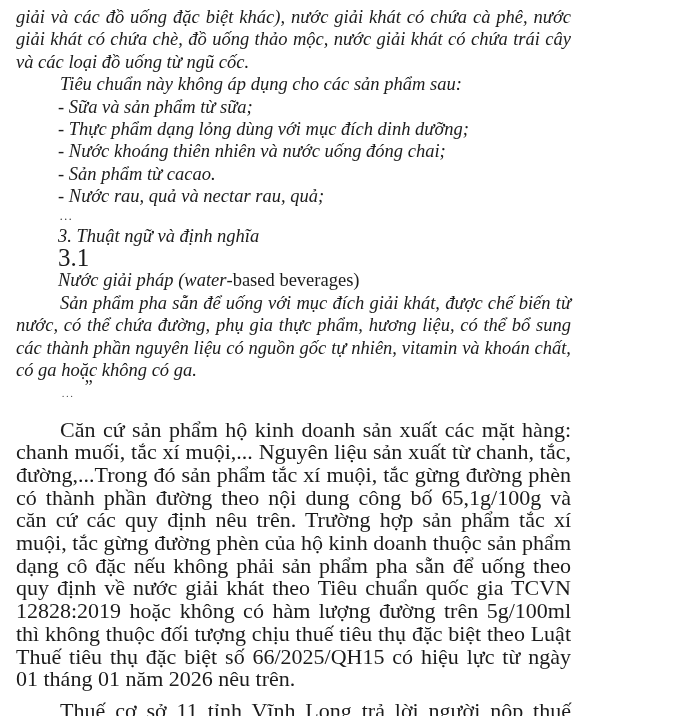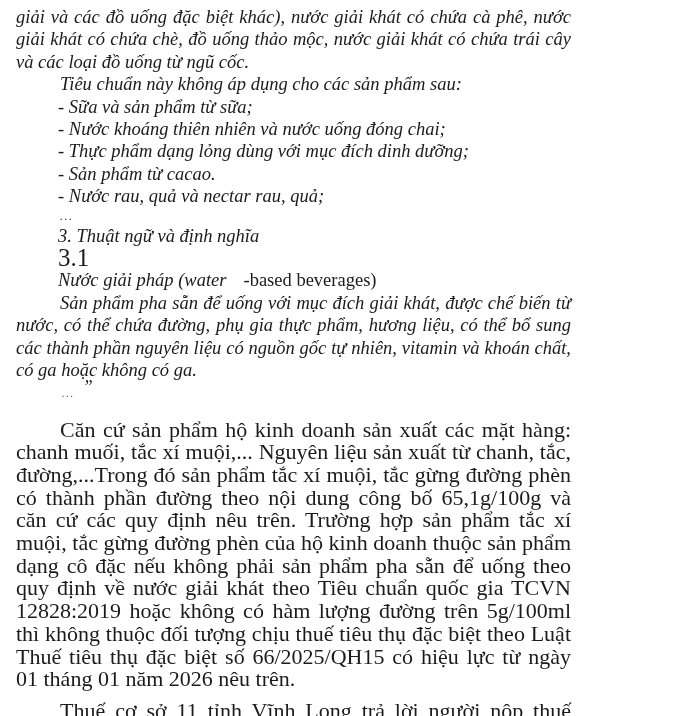--- a/index.html
+++ b/index.html
@@ -30,21 +30,21 @@
     line-height: 17px;
     letter-spacing: 1.5px;
     color: #3a3a3a;
   }
   .clause-no {
     font-style: normal;
     font-size: 25px;
     padding-left: 42px;
     line-height: 22.4px;
   }
-  .roman { font-style: normal; margin-left: 17px; }
+  .roman { font-style: normal; }
   .quote-close {
     padding-left: 46px;
     line-height: 19px;
     height: 21px;
   }
   .quote-close .dots {
     font-size: 11px;
     letter-spacing: 1.5px;
     color: #4a4a4a;
   }
@@ -78,22 +78,22 @@
 <body>
 
 <div class="doc">
 
   <div class="quote">
     <p class="jpara">giải và các đồ uống đặc biệt khác), nước giải khát có chứa cà phê, nước giải khát có chứa chè, đồ uống thảo mộc, nước giải khát có chứa trái cây và các loại đồ uống từ ngũ cốc.</p>
     <p class="indent">Tiêu chuẩn này không áp dụng cho các sản phẩm sau:</p>
 
     <div>
       <p class="lead">- Sữa và sản phẩm từ sữa;</p>
+      <p class="lead">- Thực phẩm dạng lỏng dùng với mục đích dinh dưỡng;</p>
       <p class="lead">- Nước khoáng thiên nhiên và nước uống đóng chai;</p>
-      <p class="lead">- Thực phẩm dạng lỏng dùng với mục đích dinh dưỡng;</p>
       <p class="lead">- Sản phẩm từ cacao.</p>
       <p class="lead">- Nước rau, quả và nectar rau, quả;</p>
     </div>
 
     <p class="ellipsis-line">...</p>
 
     <p class="lead">3. Thuật ngữ và định nghĩa</p>
     <p class="clause-no">3.1</p>
 
     <p class="lead"><span>Nước giải pháp (water</span><span class="roman">-based beverages)</span></p>

